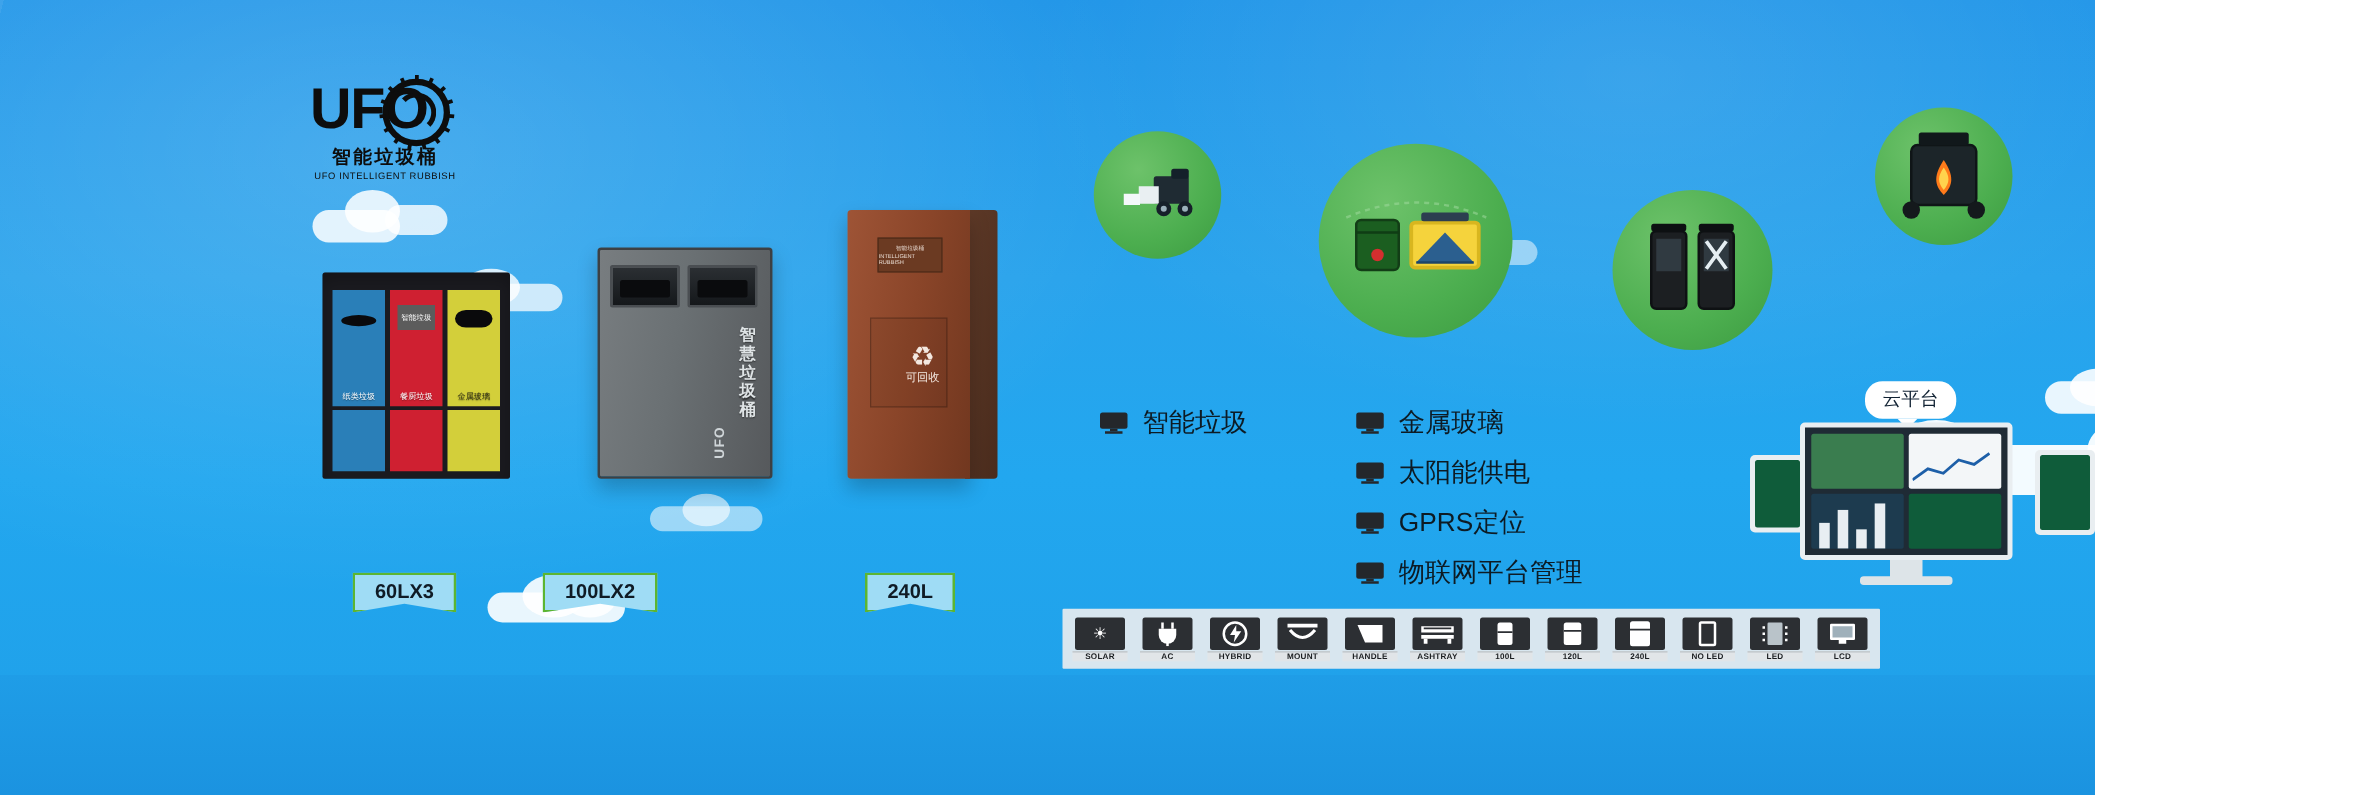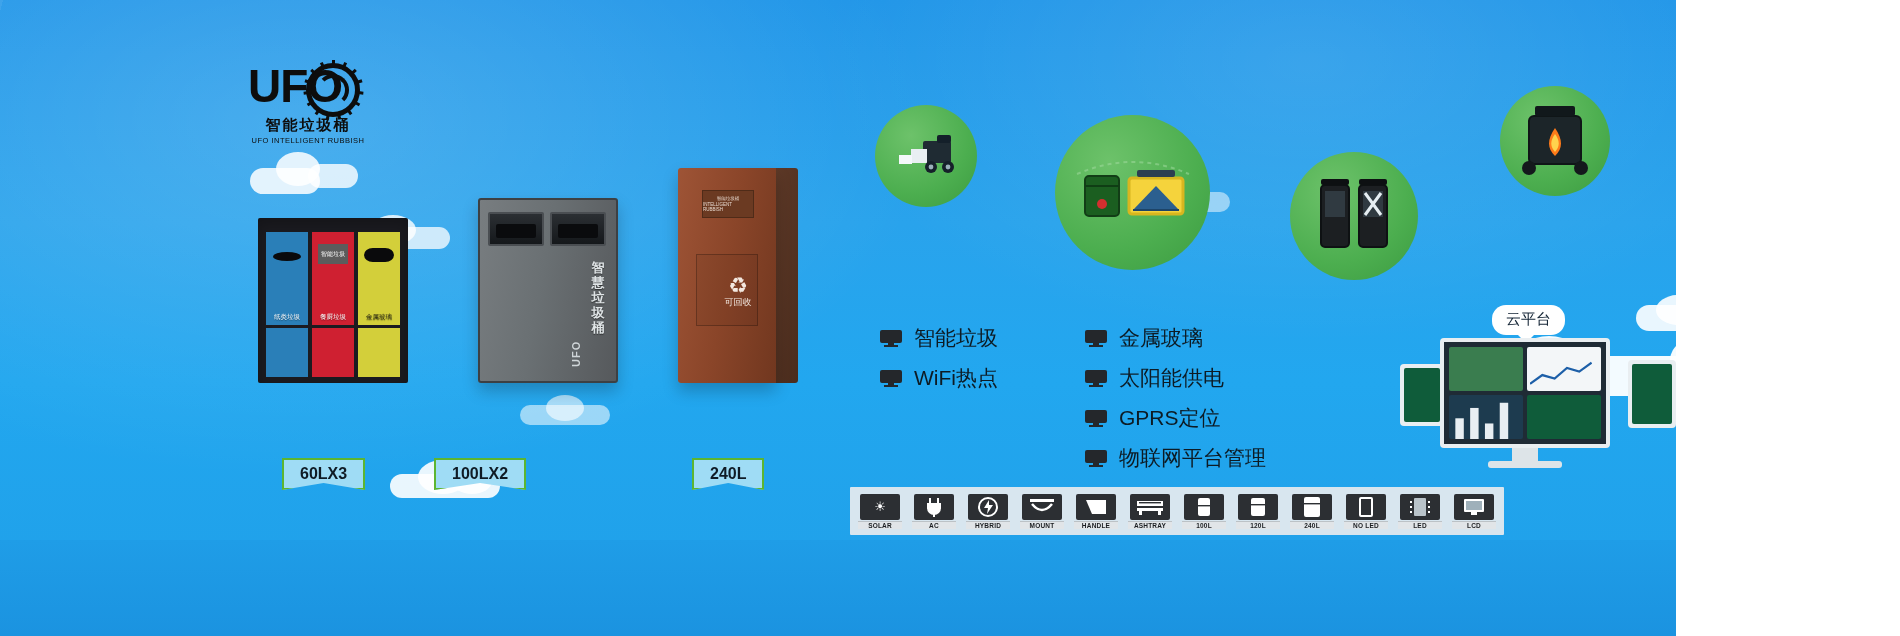--- a/index.html
+++ b/index.html
@@ -355,28 +355,20 @@
   <div id="features">
     <div class="fcol" style="left:0;">
       <div class="frow">
         <span class="mon">
             <span class="sc"></span>
             <span class="st"></span>
             <span class="bs"></span>
           </span>
         <span class="ftxt">智能垃圾</span>
       </div>
-      <div class="frow">
-        <span class="mon">
-            <span class="sc"></span>
-            <span class="st"></span>
-            <span class="bs"></span>
-          </span>
-        <span class="ftxt">WiFi热点</span>
-      </div>
     </div>
     <div class="fcol" style="left:205px;">
       <div class="frow">
         <span class="mon">
             <span class="sc"></span>
             <span class="st"></span>
             <span class="bs"></span>
           </span>
         <span class="ftxt">金属玻璃</span>
       </div>

